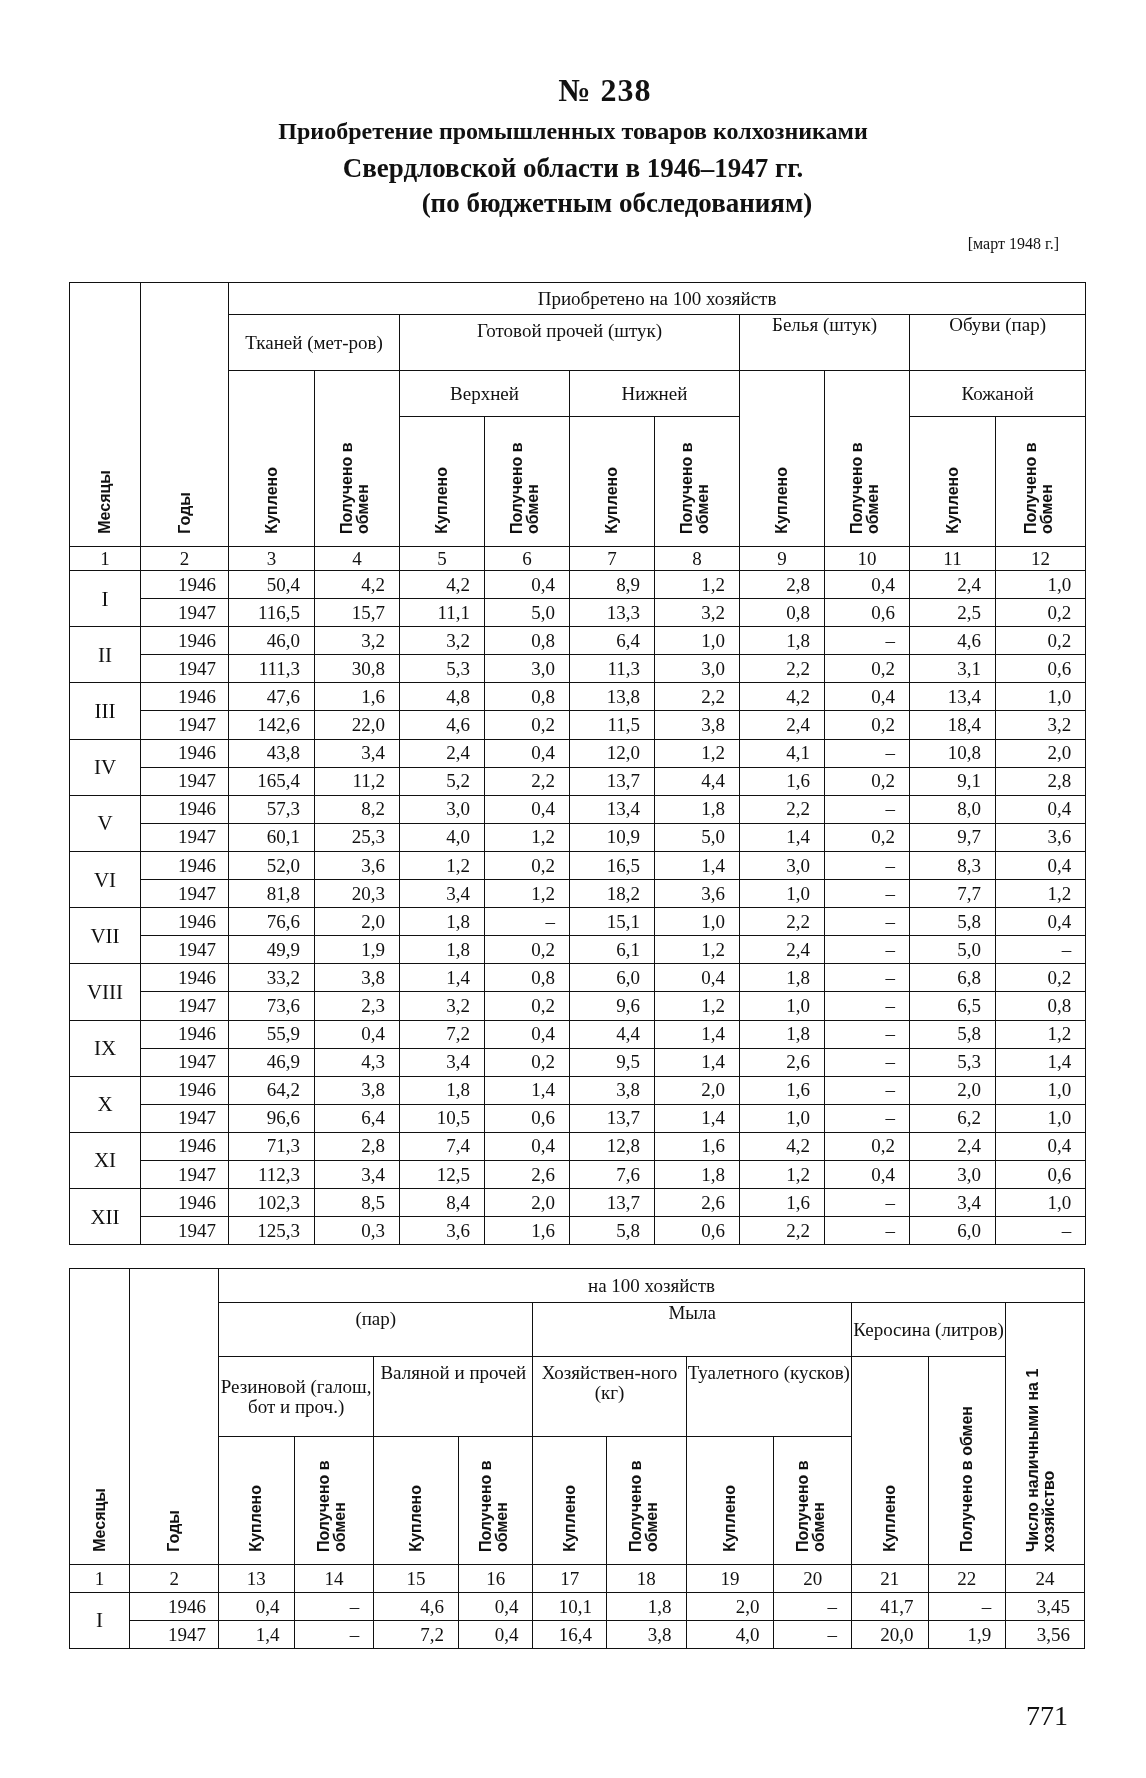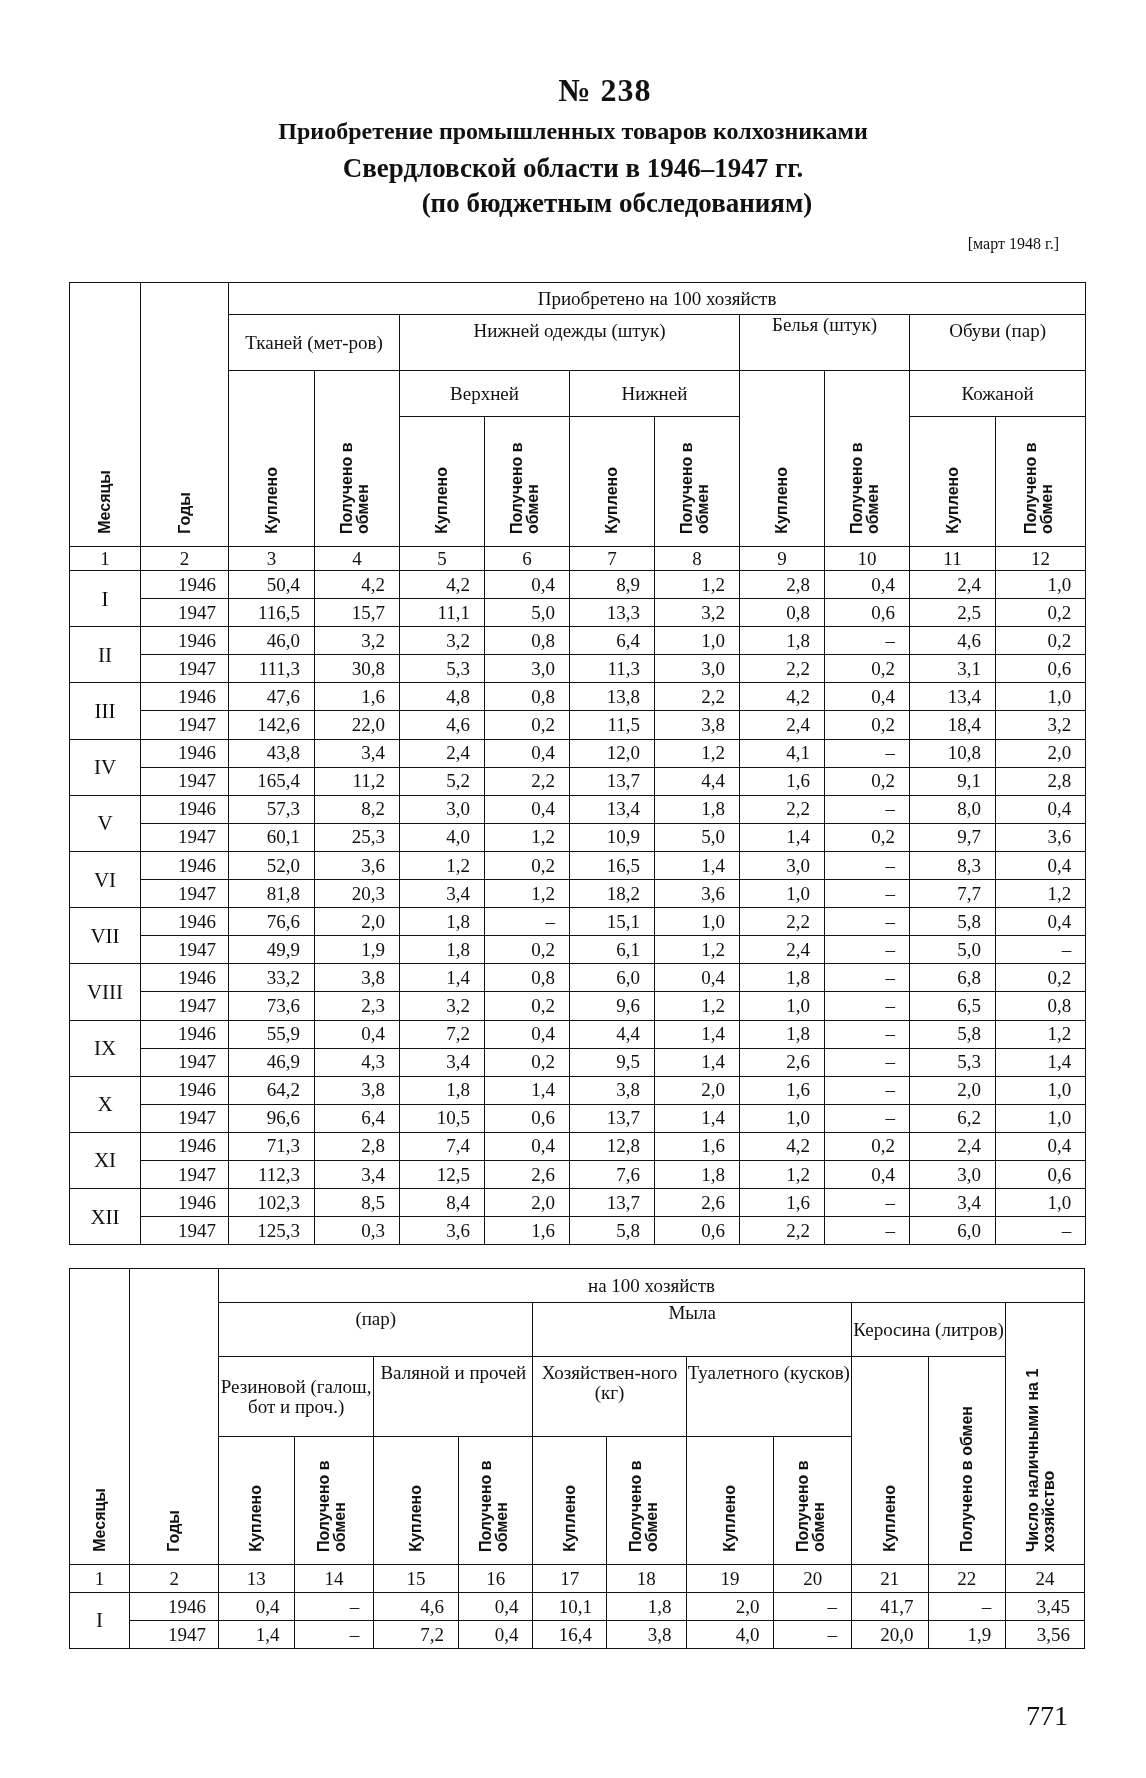--- a/index.html
+++ b/index.html
@@ -51,23 +51,23 @@
       <col style="width:90px">
   </colgroup>
   <thead>
     <tr style="height:32px">
       <th rowspan="4" class="rotwrap"><span class="rot sans">Месяцы</span></th>
       <th rowspan="4" class="rotwrap"><span class="rot sans">Годы</span></th>
       <th colspan="10">Приобретено на 100  хозяйств</th>
     </tr>
     <tr style="height:56px">
       <th colspan="2">Тканей (мет-ров)</th>
-      <th colspan="4" style="vertical-align:top;padding-top:6px">Нижней одежды (штук)</th>
+      <th colspan="4" style="vertical-align:top;padding-top:6px">Готовой прочей (штук)</th>
       <th colspan="2" style="vertical-align:top;padding-top:0">Белья (штук)</th>
-      <th colspan="2" style="vertical-align:top;padding-top:6px">Обуви (пар)</th>
+      <th colspan="2" style="vertical-align:top;">Обуви (пар)</th>
     </tr>
     <tr style="height:46px">
       <th rowspan="2" class="rotwrap"><span class="rot sans">Куплено</span></th>
       <th rowspan="2" class="rotwrap"><span class="rot sans" style="white-space:normal;height:130px;width:36px">Получено в обмен</span></th>
       <th colspan="2">Верхней</th>
       <th colspan="2">Нижней</th>
       <th rowspan="2" class="rotwrap"><span class="rot sans">Куплено</span></th>
       <th rowspan="2" class="rotwrap"><span class="rot sans" style="white-space:normal;height:130px;width:36px">Получено в обмен</span></th>
       <th colspan="2">Кожаной</th>
     </tr>

